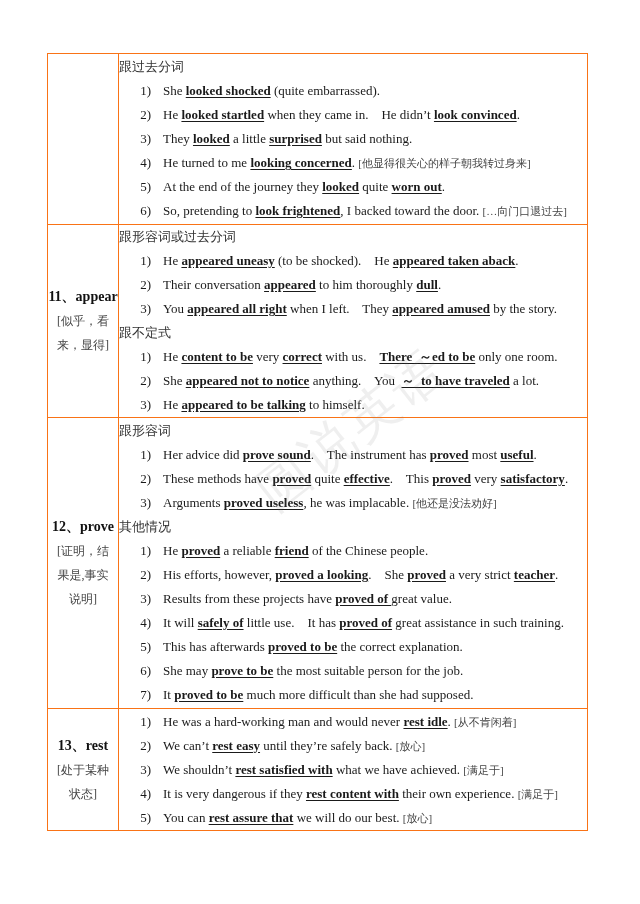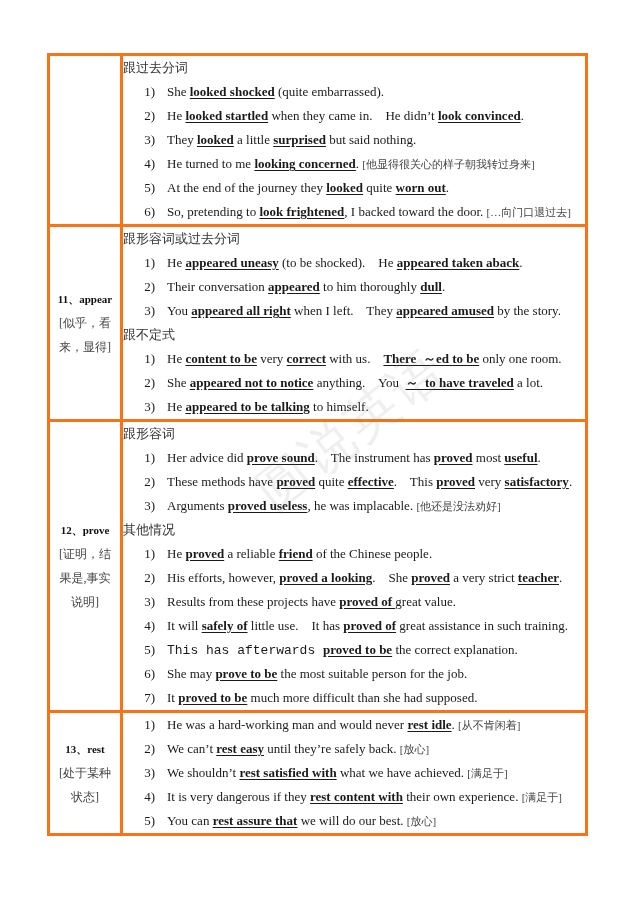--- a/index.html
+++ b/index.html
@@ -8,28 +8,28 @@
     font-family: "Liberation Serif", "DejaVu Serif", serif;
     color: #1a1a1a;
   }
   .page { position: absolute; left: 0; top: 0; width: 640px; height: 904px; }
   table.vocab {
     position: absolute; left: 47px; top: 53px;
     width: 541px; border-collapse: collapse;
     table-layout: fixed;
   }
   table.vocab td {
-    border: 3px solid #f97316;
+    border: 1px solid #f97316;
     vertical-align: middle;
     padding: 0;
   }
   td.label-cell { width: 70px; text-align: center; }
   td.content-cell { padding: 0 0 0 7px; }
   .word-head {
-    font-weight: bold; font-size: 11px; line-height: 24px; color: #111;
+    font-weight: bold; font-size: 14px; line-height: 24px; color: #111;
   }
   .word-gloss {
     font-size: 12px; line-height: 24px; color: #444;
     padding: 0 6px; word-break: break-all;
   }
   .section-head {
     font-size: 13px; line-height: 24px; color: #333; height: 24px;
   }
   .ex {
     display: flex; font-size: 13px; line-height: 24px; height: 24px;
@@ -151,21 +151,21 @@
             <div class="ex">
               <span class="num">3)</span>
               <span class="txt"><span style="white-space: pre;">Results from these projects have </span><b style="white-space: pre;">proved of </b><span style="white-space: pre;">great value.</span></span>
             </div>
             <div class="ex">
               <span class="num">4)</span>
               <span class="txt"><span style="white-space: pre;">It will </span><b style="white-space: pre;">safely of</b><span style="white-space: pre;"> little use.    It has </span><b style="white-space: pre;">proved of</b><span style="white-space: pre;"> great assistance in such training.</span></span>
             </div>
             <div class="ex">
               <span class="num">5)</span>
-              <span class="txt"><span style="white-space: pre; font-family: Liberation Mono, monospace;">This has afterwards </span><b style="white-space: pre;">proved to be</b><span style="white-space: pre;"> the correct explanation.</span></span>
+              <span class="txt"><span style="white-space: pre;">This has afterwards </span><b style="white-space: pre;">proved to be</b><span style="white-space: pre;"> the correct explanation.</span></span>
             </div>
             <div class="ex">
               <span class="num">6)</span>
               <span class="txt"><span style="white-space: pre;">She may </span><b style="white-space: pre;">prove to be</b><span style="white-space: pre;"> the most suitable person for the job.</span></span>
             </div>
             <div class="ex">
               <span class="num">7)</span>
               <span class="txt"><span style="white-space: pre;">It </span><b style="white-space: pre;">proved to be</b><span style="white-space: pre;"> much more difficult than she had supposed.</span></span>
             </div>
           </td>

